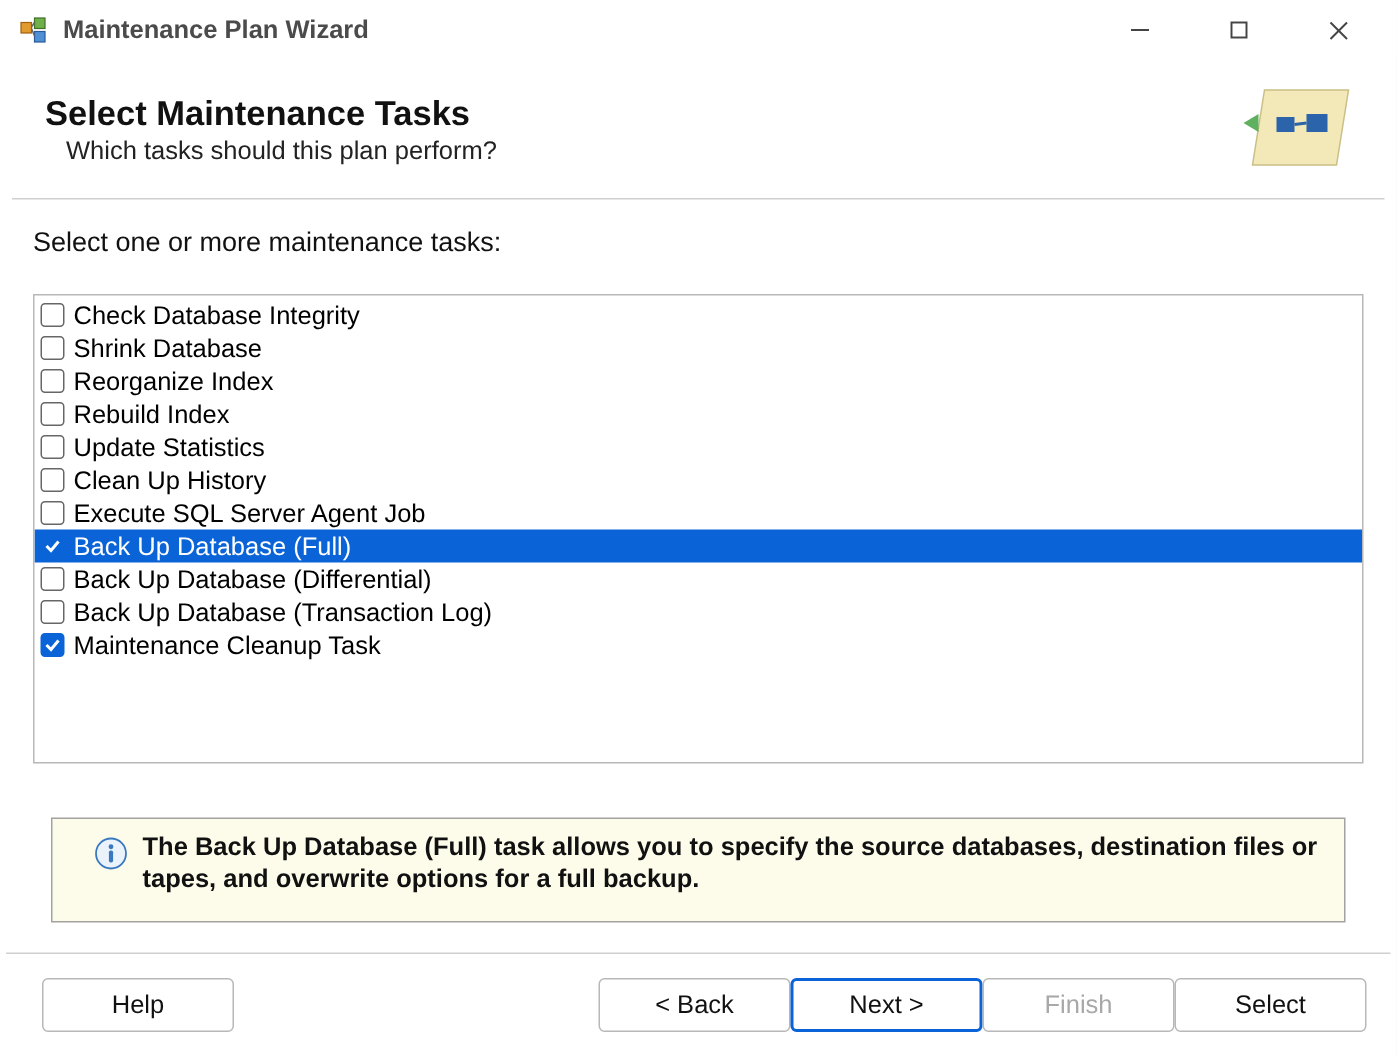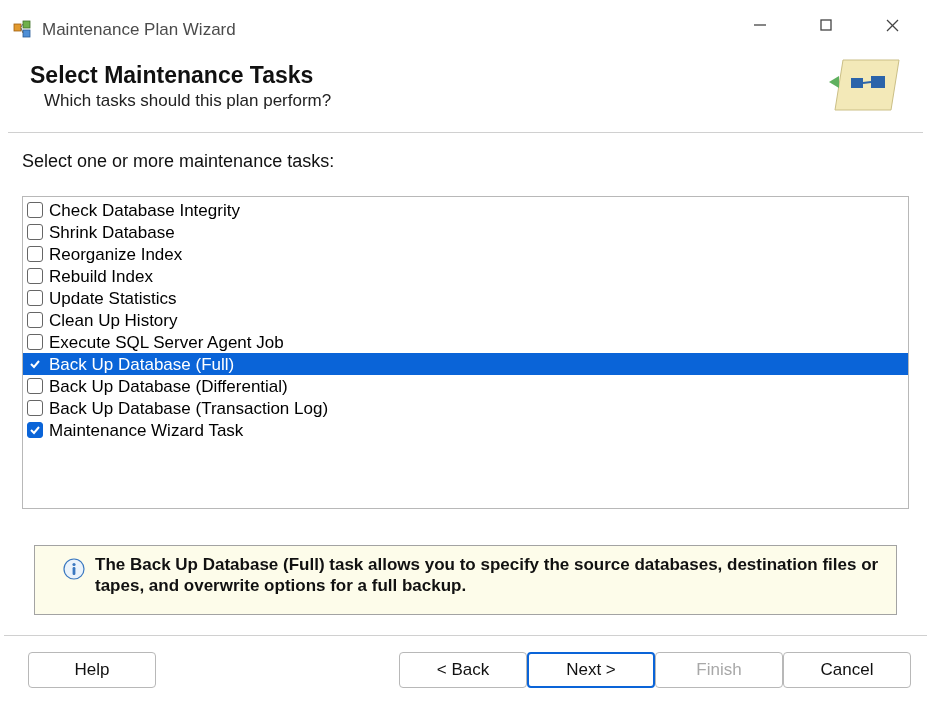--- a/index.html
+++ b/index.html
@@ -17,23 +17,24 @@
     .window {
       width: 931px;
       height: 704px;
       background: #ffffff;
       display: flex;
       flex-direction: column;
     }
     .titlebar {
       height: 40px;
       display: flex;
-      align-items: flex-end;
+      align-items: center;
       padding: 0 4px;
       background: #ffffff;
+      font-weight: bold;
     }
     .titlebar-icon {
       width: 22px;
       height: 22px;
       margin-left: 8px;
       margin-right: 8px;
       display: flex;
       align-items: center;
       justify-content: center;
     }
@@ -299,21 +300,21 @@
         <div class="task-item">
           <div class="task-check"></div>
           <div class="task-label">Back Up Database (Transaction Log)</div>
         </div>
         <div class="task-item">
           <div class="task-check checked">
             <svg width="12" height="12" viewBox="0 0 12 12">
               <polyline points="2,6 5,9 10,3" fill="none" stroke="#fff" stroke-width="2"></polyline>
             </svg>
           </div>
-          <div class="task-label">Maintenance Wizard Task</div>
+          <div class="task-label">Maintenance Cleanup Task</div>
         </div>
       </div>
 
     <div class="info-panel">
       <div class="info-icon">
         <svg width="24" height="24" viewBox="0 0 24 24">
           <circle cx="12" cy="12" r="10" fill="#eaf3fb" stroke="#3a78c0" stroke-width="1.2"></circle>
           <circle cx="12" cy="7.5" r="1.6" fill="#3a78c0"></circle>
           <rect x="10.6" y="10" width="2.8" height="8" rx="1.2" fill="#3a78c0"></rect>
         </svg>
@@ -323,16 +324,16 @@
   </div>
 
   <div class="footer-sep"></div>
 
   <div class="footer">
     <div class="btn">Help</div>
     <div class="footer-spacer"></div>
     <div class="btn">&lt; Back</div>
     <div class="btn primary">Next &gt;</div>
     <div class="btn disabled">Finish</div>
-    <div class="btn">Cancel</div>
+    <div class="btn">Select</div>
   </div>
 
 </div>
 
 </body></html>

